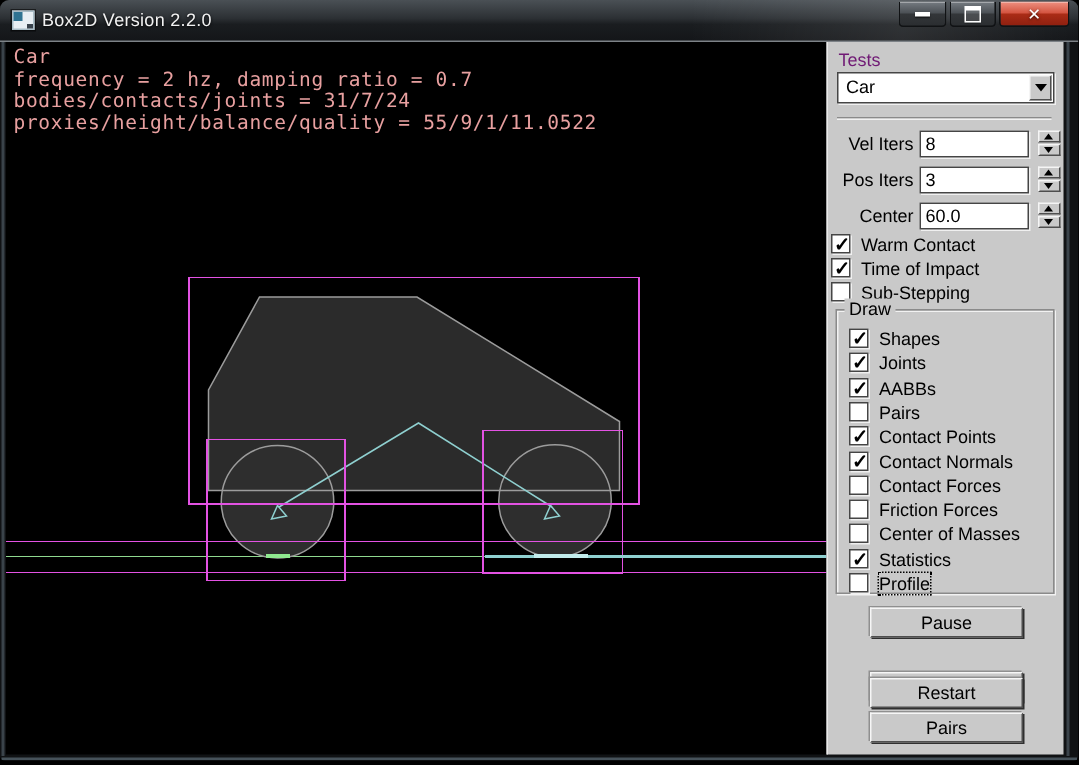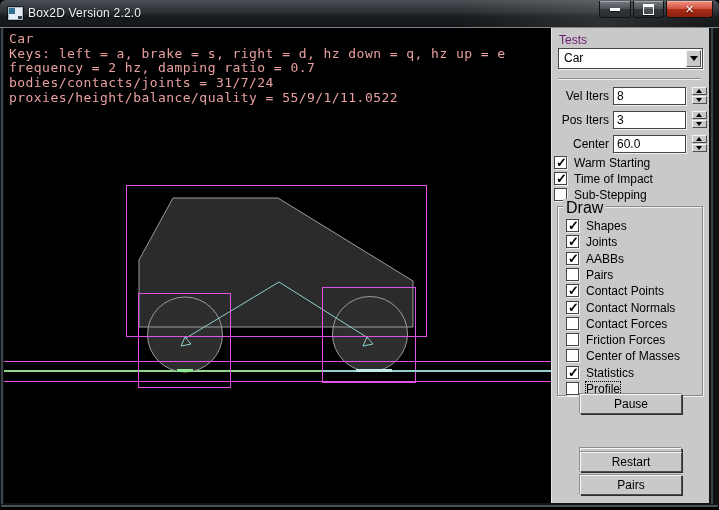--- a/index.html
+++ b/index.html
@@ -72,21 +72,21 @@
   .sp.down::after{top:1px;border-top:4px solid #000;}
   .chk{position:absolute;height:14px;}
   .chk .box{position:absolute;left:0;top:0;width:13px;height:13px;background:#fff;
       border:1px solid #454545;box-shadow:1px 1px 0 #f0f0f0;box-sizing:border-box;}
   .chk .box.checked::after{content:"\2713";position:absolute;left:1px;top:-2px;
       font-size:13px;font-weight:bold;color:#000;}
   .chk .lbl{position:absolute;left:20px;top:0;white-space:nowrap;}
   .lbl.focused{outline:1px dotted #000;}
   .group{position:absolute;left:5px;top:178px;width:146px;height:190px;
       border:1px solid #8a8a8a;box-shadow:1px 1px 0 #f2f2f2,inset 1px 1px 0 #f2f2f2;box-sizing:border-box;}
-  .group-title{position:absolute;top:-8px;left:5px;background:#c9c9c9;padding:0 3px;font-size:16px;}
+  .group-title{position:absolute;top:-8px;left:5px;background:#c9c9c9;padding:0 3px;font-size:12px;}
   .group .chk{left:8px;}
   .glui-btn{position:absolute;left:28px;width:102px;height:20px;background:#c9c9c9;
       border:1px solid;border-color:#f6f6f6 #4e4e4e #4e4e4e #f6f6f6;
       box-shadow:-1px -1px 0 #8f8f8f,1px 1px 0 #2f2f2f;box-sizing:border-box;
       font-family:"Liberation Sans",sans-serif;font-size:12px;color:#000;padding:0;}
 </style>
 </head>
 <body>
 
 <div class="stage">
@@ -130,21 +130,20 @@
         <rect x="322" y="287" width="93" height="95" fill="none" stroke="#e352e3" stroke-width="1" shape-rendering="crispEdges"></rect>
         <line x1="4" y1="361" x2="551" y2="361" stroke="#e352e3" stroke-width="1" shape-rendering="crispEdges"></line>
         <line x1="4" y1="381.5" x2="551" y2="381.5" stroke="#e352e3" stroke-width="1" shape-rendering="crispEdges"></line>
 
         <line x1="323" y1="371" x2="551" y2="371" stroke="#8fd0d0" stroke-width="2" shape-rendering="crispEdges"></line>
         <line x1="356" y1="370.5" x2="392" y2="370.5" stroke="#c2ecec" stroke-width="3" shape-rendering="crispEdges"></line>
         <line x1="177" y1="370.5" x2="193" y2="370.5" stroke="#8fe88f" stroke-width="3" shape-rendering="crispEdges"></line>
       </svg>
       <div class="hud">
         <div>Car</div>
-        <div>Keys: left = a, brake = s, right = d, hz down = q, hz up = e</div>
         <div>frequency = 2 hz, damping ratio = 0.7</div>
         <div>bodies/contacts/joints = 31/7/24</div>
         <div>proxies/height/balance/quality = 55/9/1/11.0522</div>
       </div>
     </div>
 
     <div class="panel">
       <span class="abs plabel" style="left:7px;top:5px;">Tests</span>
 
       <div class="dropdown">
@@ -176,21 +175,21 @@
         <span class="spin-label">Center</span>
         <input class="spin-input" value="60.0" style="">
         <span class="spinner">
           <span class="sp up"></span>
           <span class="sp down"></span>
         </span>
       </div>
 
       <div class="chk" style="left:2px;top:128px;">
         <span class="box checked"></span>
-        <span class="lbl">Warm Starting</span>
+        <span class="lbl">Warm Contact</span>
       </div>
       <div class="chk" style="left:2px;top:144px;">
         <span class="box checked"></span>
         <span class="lbl">Time of Impact</span>
       </div>
       <div class="chk" style="left:2px;top:160px;">
         <span class="box"></span>
         <span class="lbl">Sub-Stepping</span>
       </div>
 
@@ -235,21 +234,21 @@
         <div class="chk" style="top:159px;">
           <span class="box checked"></span>
           <span class="lbl">Statistics</span>
         </div>
         <div class="chk" style="top:175px;">
           <span class="box"></span>
           <span class="lbl focused">Profile</span>
         </div>
       </div>
 
-      <button class="glui-btn" style="top:366px;">Pause</button>
+      <button class="glui-btn" style="top:377px;">Pause</button>
       <button class="glui-btn" style="top:420px;font-weight:bold;">Single Step</button>
       <button class="glui-btn" style="top:424px;">Restart</button>
       <button class="glui-btn" style="top:447px;">Pairs</button>
     </div>
 
     <div class="edge l"></div>
     <div class="edge r"></div>
     <div class="edge b"></div>
   </div>
 </div>

